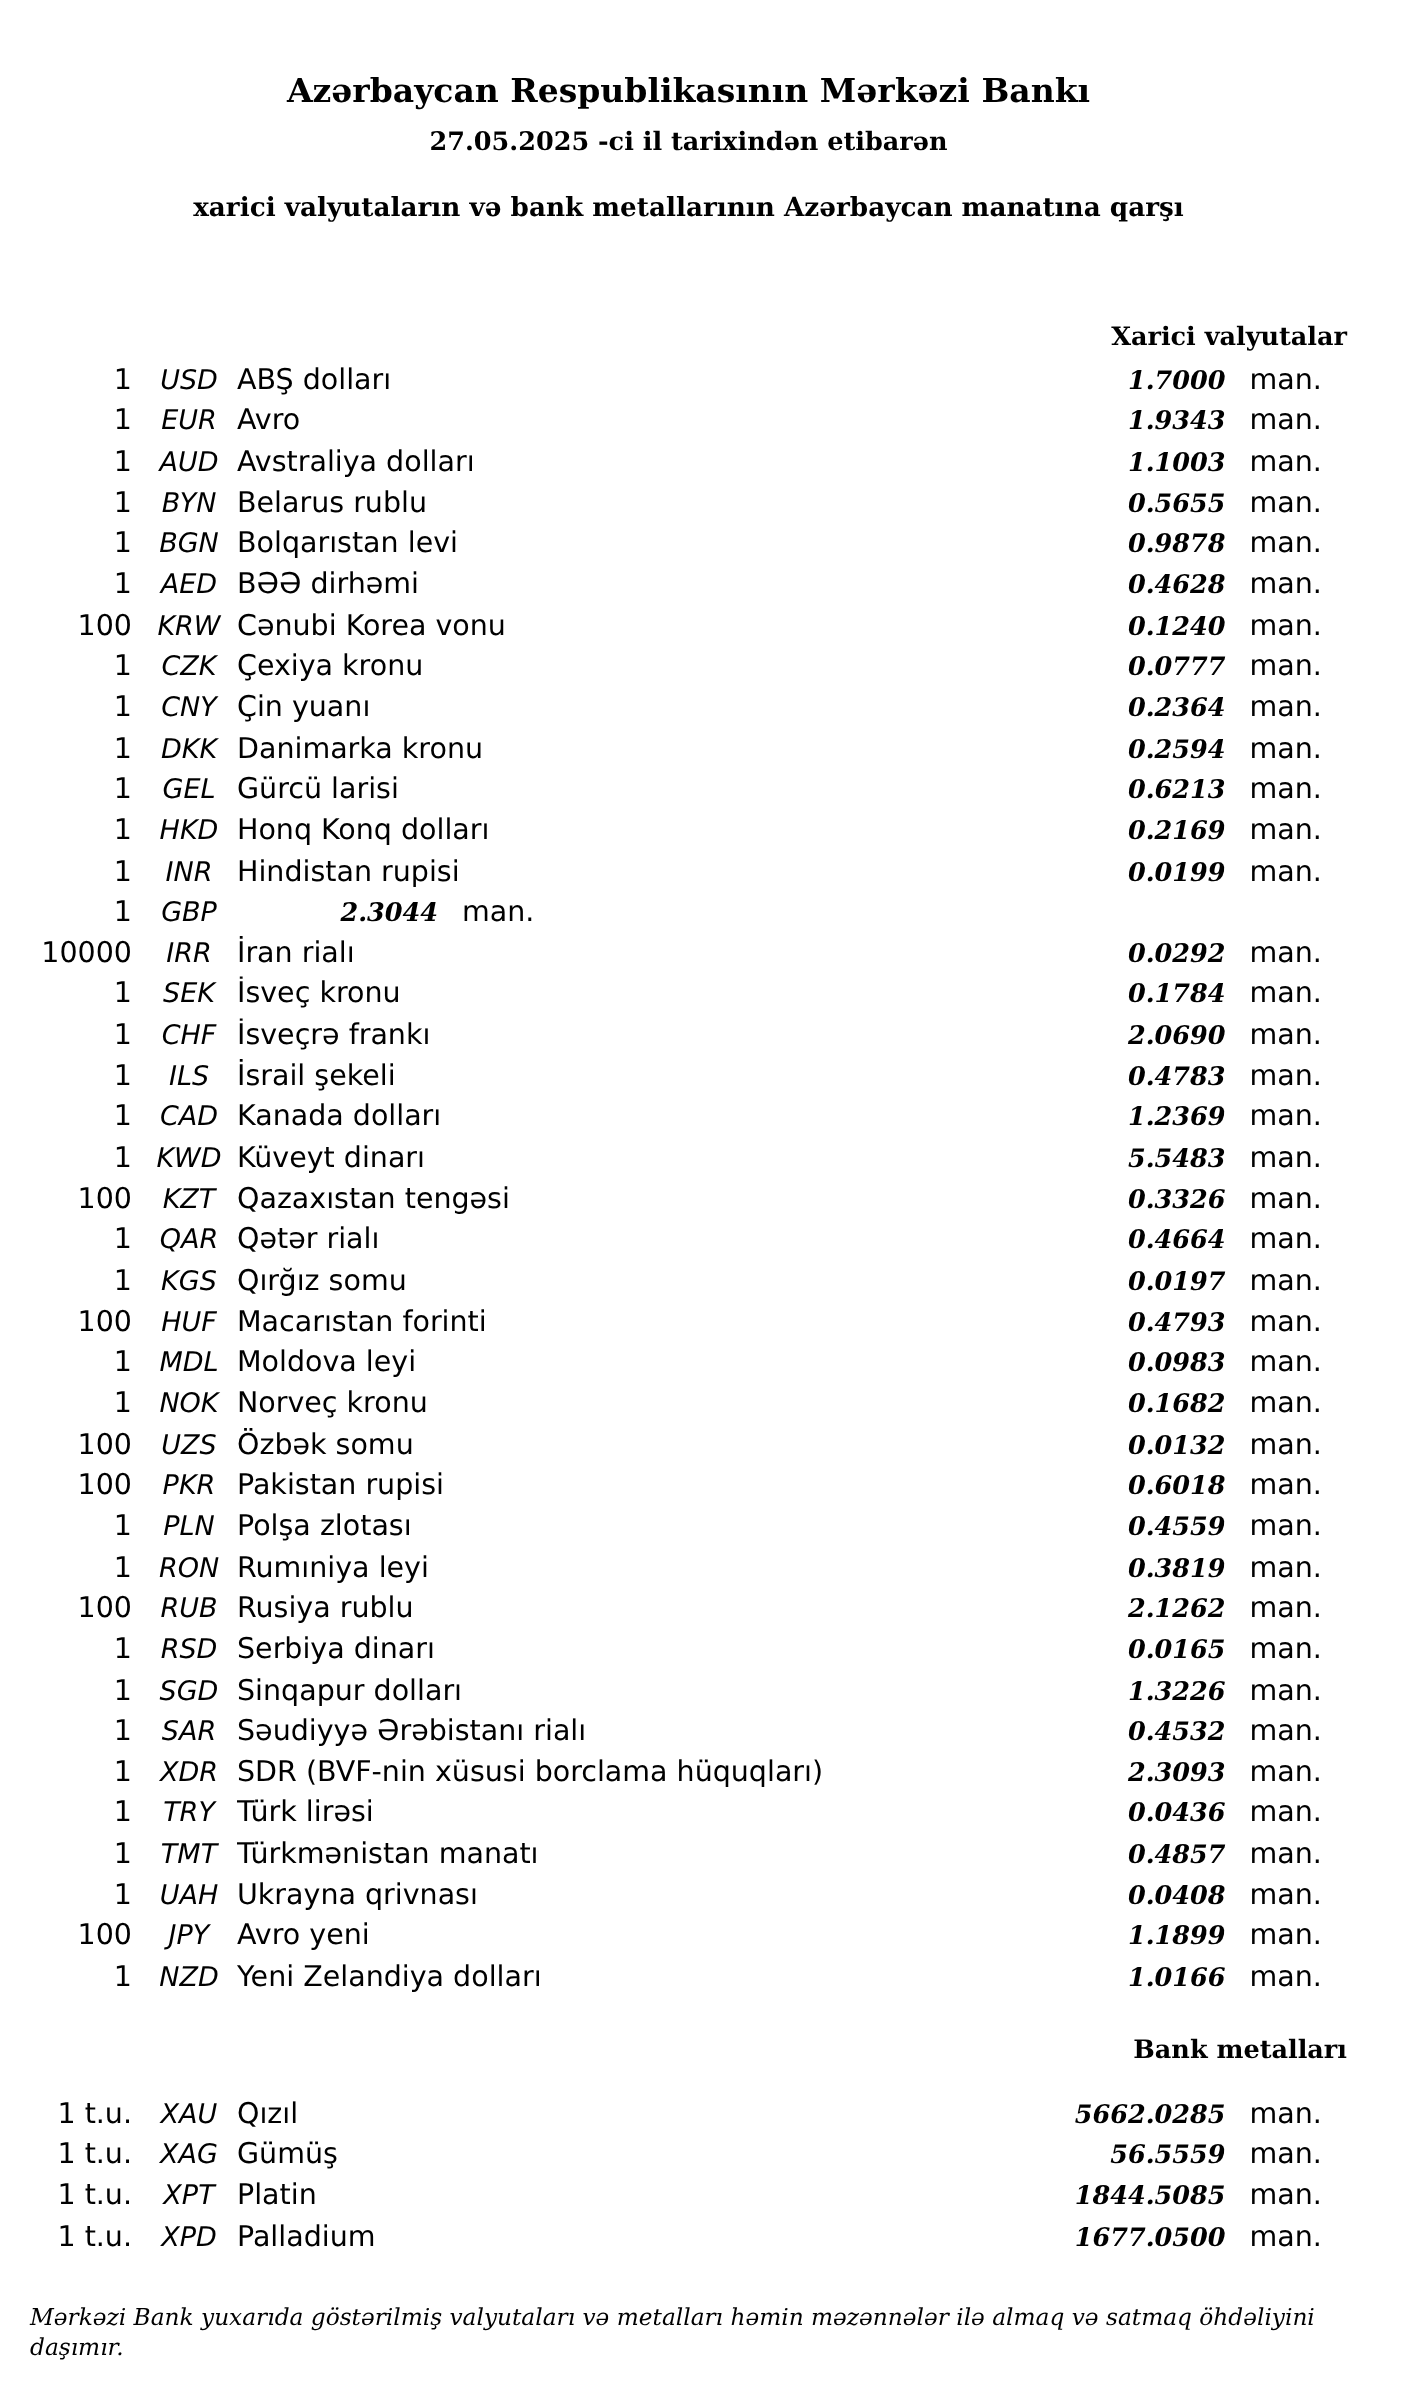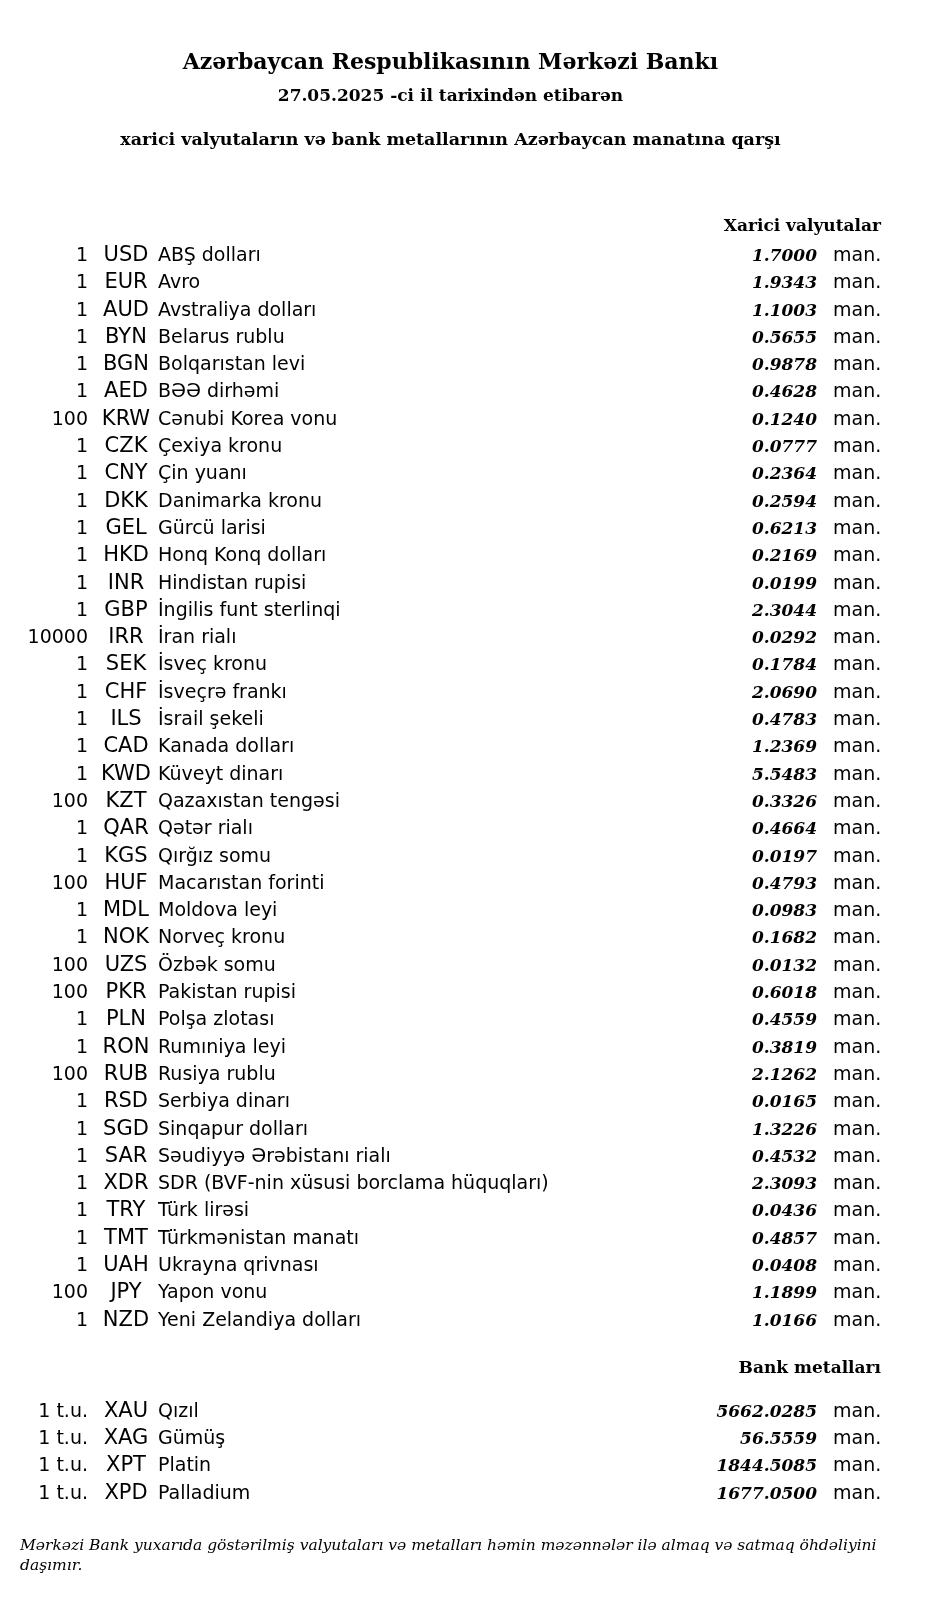--- a/index.html
+++ b/index.html
@@ -4,21 +4,21 @@
 <style>
   html, body {
     margin: 0;
     padding: 0;
     background: #ffffff;
   }
   .page {
     width: 952px;
     height: 1600px;
     box-sizing: border-box;
-    padding: 46px 71px 20px 20px;
+    padding: 46px 54px 20px 20px;
     background: #ffffff;
     color: #000000;
     font-family: "DejaVu Sans", sans-serif;
     overflow: hidden;
   }
   .title {
     text-align: center;
     font-family: "DejaVu Serif", serif;
     font-weight: bold;
     font-size: 22px;
@@ -56,21 +56,22 @@
   .qty {
     width: 68px;
     text-align: right;
     font-size: 19px;
     white-space: pre;
   }
   .code {
     width: 52px;
     margin-left: 12px;
     text-align: center;
-    font-size: 21px;
+    font-size: 18px;
+    font-style: italic;
   }
   .name {
     width: 519px;
     margin-left: 6px;
     font-size: 19px;
     white-space: nowrap;
     overflow: hidden;
   }
   .rate {
     width: 140px;
@@ -192,21 +193,20 @@
       <div class="row">
         <span class="qty">1</span>
         <span class="code">INR</span>
         <span class="name">Hindistan rupisi</span>
         <span class="rate">0.0199</span>
         <span class="unit">man.</span>
       </div>
       <div class="row">
         <span class="qty">1</span>
         <span class="code">GBP</span>
-        <span class="name">İngilis funt sterlinqi</span>
         <span class="rate">2.3044</span>
         <span class="unit">man.</span>
       </div>
       <div class="row">
         <span class="qty">10000</span>
         <span class="code">IRR</span>
         <span class="name">İran rialı</span>
         <span class="rate">0.0292</span>
         <span class="unit">man.</span>
       </div>
@@ -367,21 +367,21 @@
       <div class="row">
         <span class="qty">1</span>
         <span class="code">UAH</span>
         <span class="name">Ukrayna qrivnası</span>
         <span class="rate">0.0408</span>
         <span class="unit">man.</span>
       </div>
       <div class="row">
         <span class="qty">100</span>
         <span class="code">JPY</span>
-        <span class="name">Yapon vonu</span>
+        <span class="name">Avro yeni</span>
         <span class="rate">1.1899</span>
         <span class="unit">man.</span>
       </div>
       <div class="row">
         <span class="qty">1</span>
         <span class="code">NZD</span>
         <span class="name">Yeni Zelandiya dolları</span>
         <span class="rate">1.0166</span>
         <span class="unit">man.</span>
       </div>

